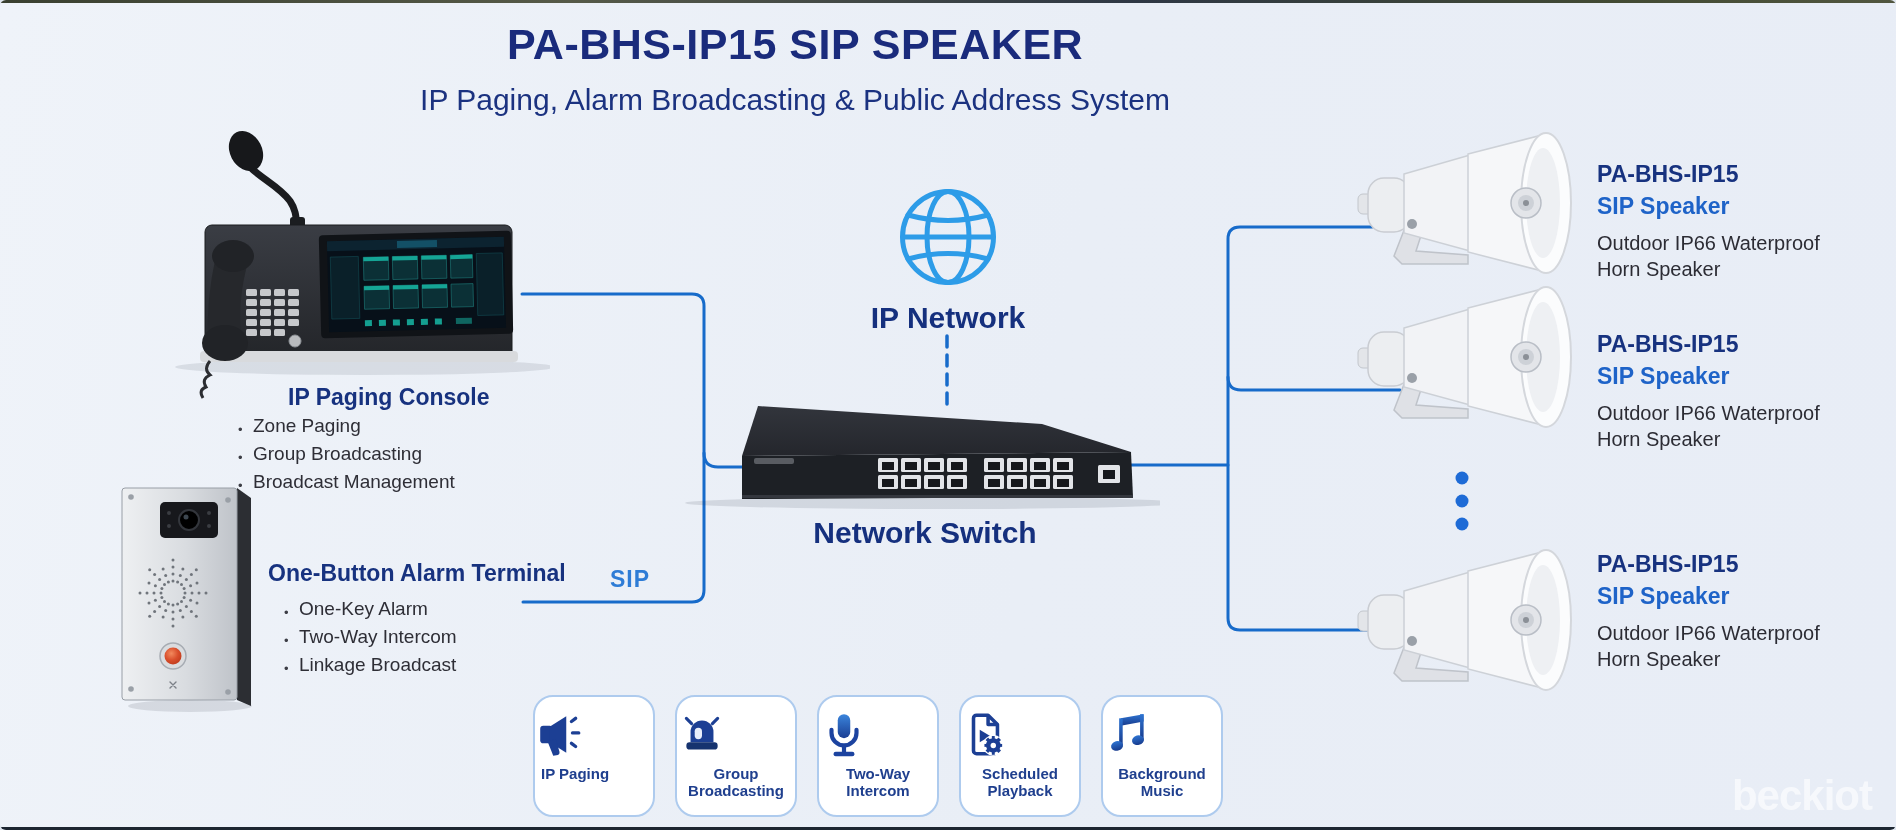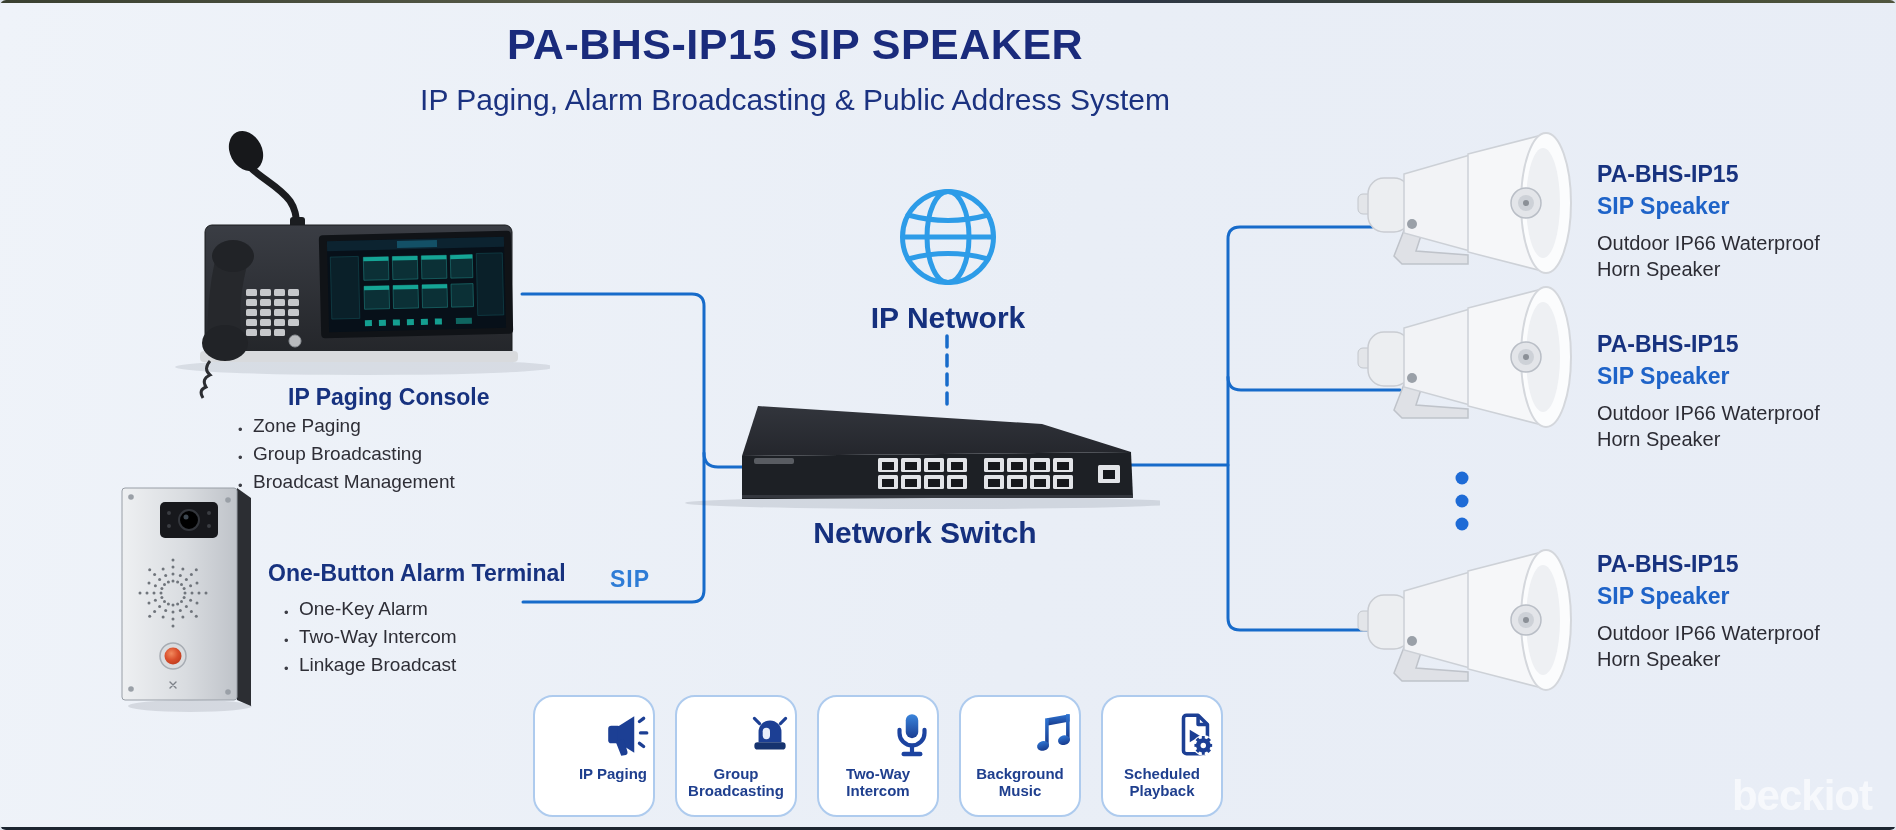--- a/index.html
+++ b/index.html
@@ -27,21 +27,21 @@
   .sip-label{font-size:23px;font-weight:bold;color:#2e7cd6;letter-spacing:1px;}
 
   .spk-block{left:1597px;width:300px;}
   .spk-model{font-size:23px;font-weight:bold;color:#17327f;line-height:28px;}
   .spk-type{font-size:23px;font-weight:bold;color:#1e63c8;line-height:28px;margin-top:4px;}
   .spk-desc{font-size:20px;color:#2c2c34;line-height:26px;margin-top:0;}
   .spk-desc.first{margin-top:10px;}
 
   .cards{left:533px;top:695px;display:flex;gap:20px;}
   .card{width:122px;height:122px;background:#ffffff;border:2px solid #aecbee;border-radius:20px;
-    box-sizing:border-box;display:flex;flex-direction:column;align-items:flex-end;}
+    box-sizing:border-box;display:flex;flex-direction:column;align-items:flex-start;}
   .cicon{margin-top:12px;height:52px;display:flex;align-items:center;justify-content:center;}
   .clabel{flex:1;display:flex;align-items:flex-start;justify-content:center;text-align:center;
     font-size:15px;line-height:17px;font-weight:700;color:#1f3f8e;padding:4px 6px 8px;}
 
   .watermark{right:24px;bottom:10px;font-size:42px;font-weight:bold;letter-spacing:-1px;
     color:rgba(255,255,255,.62);}
   svg{display:block;}
 </style>
 </head>
 <body>
@@ -466,41 +466,20 @@
           <path d="M24 35 V40" stroke="#1c43a0" stroke-width="4" stroke-linecap="round"></path>
           <rect x="14" y="40" width="20" height="4.5" rx="2" fill="#1c43a0"></rect>
         </svg>
       </div>
       <div class="clabel">Two-Way Intercom</div>
     </div>
 
     <div class="card">
       <div class="cicon">
         <svg width="50" height="50" viewBox="0 0 48 48">
-          <defs>
-              <linearGradient id="gMus" x1="0" y1="0" x2="0" y2="1">
-            <stop offset="0" stop-color="#2e74d2"></stop>
-                <stop offset="1" stop-color="#173a8c"></stop>
-              </linearGradient>
-            </defs>
-          <g fill="url(#gMus)">
-            <polygon points="17,8 39,4 39,11 17,15"></polygon>
-            <rect x="15.5" y="8" width="3.4" height="26"></rect>
-            <rect x="35.6" y="4" width="3.4" height="25"></rect>
-            <ellipse cx="13.5" cy="34.5" rx="5.8" ry="4.6" transform="rotate(-14 13.5 34.5)"></ellipse>
-            <ellipse cx="33.6" cy="29" rx="5.8" ry="4.6" transform="rotate(-14 33.6 29)"></ellipse>
-          </g>
-        </svg>
-      </div>
-      <div class="clabel">Background Music</div>
-    </div>
-
-    <div class="card">
-      <div class="cicon">
-        <svg width="50" height="50" viewBox="0 0 48 48">
           <path d="M12 8 a3 3 0 0 1 3 -3 H26 L35 14 V39 a3 3 0 0 1 -3 3 H15 a3 3 0 0 1 -3 -3 Z" fill="none" stroke="#1c3f94" stroke-width="3.4" stroke-linejoin="round"></path>
           <path d="M26 5 V14 H35" fill="none" stroke="#1c3f94" stroke-width="3.4" stroke-linejoin="round"></path>
           <polygon points="18,19 28,25 18,31" fill="#1c3f94"></polygon>
           <circle cx="31" cy="34" r="10" fill="#ffffff"></circle>
           <circle cx="31" cy="34" r="7" fill="#1c3f94"></circle>
           <g fill="#1c3f94">
             <rect x="29.6" y="25" width="2.8" height="4"></rect>
               <rect x="29.6" y="39" width="2.8" height="4"></rect>
             <rect x="22.5" y="32.6" width="4" height="2.8"></rect>
               <rect x="35.5" y="32.6" width="4" height="2.8"></rect>
@@ -508,19 +487,40 @@
             <rect x="34.3" y="37.2" width="3.4" height="3.4" transform="rotate(45 36 38.9)"></rect>
             <rect x="34.3" y="27.2" width="3.4" height="3.4" transform="rotate(45 36 28.9)"></rect>
             <rect x="24.3" y="37.2" width="3.4" height="3.4" transform="rotate(45 26 38.9)"></rect>
           </g>
           <circle cx="31" cy="34" r="2.6" fill="#ffffff"></circle>
         </svg>
       </div>
       <div class="clabel">Scheduled Playback</div>
     </div>
 
+    <div class="card">
+      <div class="cicon">
+        <svg width="50" height="50" viewBox="0 0 48 48">
+          <defs>
+              <linearGradient id="gMus" x1="0" y1="0" x2="0" y2="1">
+            <stop offset="0" stop-color="#2e74d2"></stop>
+                <stop offset="1" stop-color="#173a8c"></stop>
+              </linearGradient>
+            </defs>
+          <g fill="url(#gMus)">
+            <polygon points="17,8 39,4 39,11 17,15"></polygon>
+            <rect x="15.5" y="8" width="3.4" height="26"></rect>
+            <rect x="35.6" y="4" width="3.4" height="25"></rect>
+            <ellipse cx="13.5" cy="34.5" rx="5.8" ry="4.6" transform="rotate(-14 13.5 34.5)"></ellipse>
+            <ellipse cx="33.6" cy="29" rx="5.8" ry="4.6" transform="rotate(-14 33.6 29)"></ellipse>
+          </g>
+        </svg>
+      </div>
+      <div class="clabel">Background Music</div>
+    </div>
+
 
   </div>
 
   <div class="abs watermark">beckiot</div>
 
   <div class="abs edge-bottom"></div>
 </div>
 
 </body></html>

